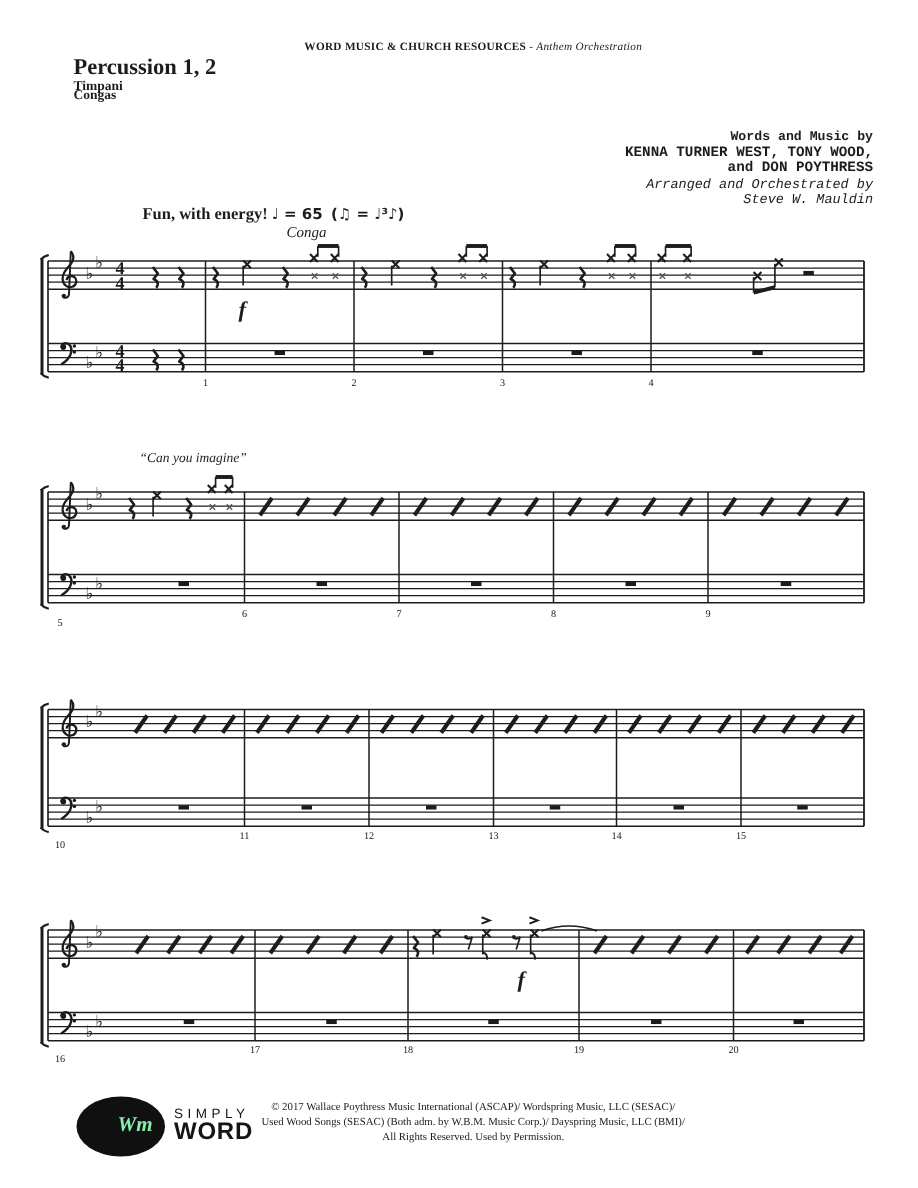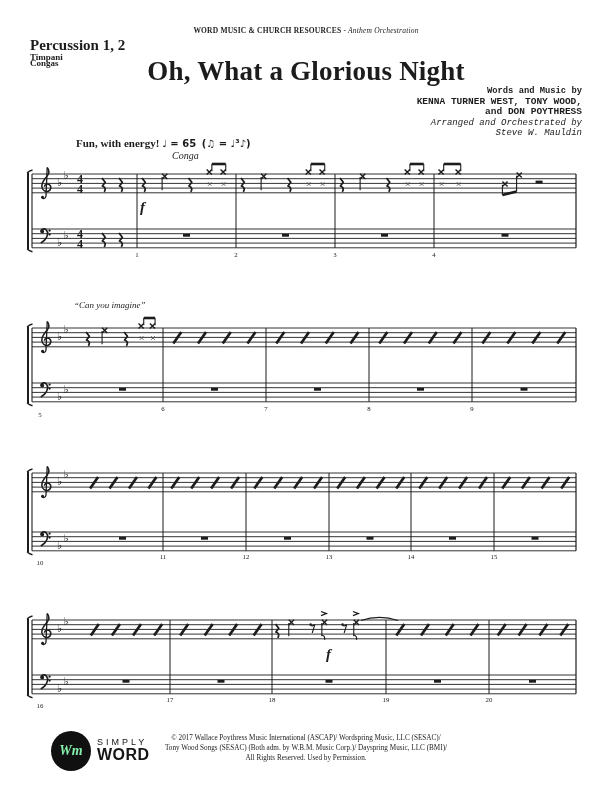--- a/index.html
+++ b/index.html
@@ -1,18 +1,18 @@
 <!DOCTYPE html>
 <html><head>
 <meta charset="utf-8">
 <style>
   html,body{margin:0;padding:0;background:#888;}
   .page{position:relative;width:612px;height:792px;background:#ffffff;margin:0 auto;overflow:hidden;
         font-family:"Liberation Serif", serif;color:#1c1c1c;}
-  .abs{position:absolute;}
+  .abs{position:absolute;padding-left:19px;}
   .b{font-weight:bold;}
   .i{font-style:italic;}
   .pub{left:0;right:0;top:26px;text-align:center;font-size:7.5px;letter-spacing:.2px;}
   .partname{left:30px;top:37px;font-size:15px;font-weight:bold;}
   .inst1{left:30px;top:58px;font-size:9px;font-weight:bold;}
   .inst2{left:30px;top:52px;font-size:9px;font-weight:bold;}
   .title{left:0;right:0;top:56px;text-align:center;font-size:27px;font-weight:bold;letter-spacing:.2px;}
   .credits{right:30px;top:86px;text-align:right;line-height:10.5px;font-family:Liberation Mono, monospace;}
   .cr1{font-size:8.8px;font-weight:bold;}
   .cr2{font-size:9.5px;font-weight:bold;}
@@ -349,21 +349,20 @@
 
   <div class="abs pub">
     <span class="b">WORD MUSIC &amp; CHURCH RESOURCES</span>
     <span class="i">- Anthem Orchestration</span>
   </div>
 
   <div class="abs partname">Percussion 1, 2</div>
   <div class="abs inst1">Congas</div>
   <div class="abs inst2">Timpani</div>
 
-  <div class="abs title">Oh, What a Glorious Night</div>
 
   <div class="abs credits">
     <div class="cr1">Words and Music by</div>
     <div class="cr2">KENNA TURNER WEST, TONY WOOD,</div>
     <div class="cr2">and DON POYTHRESS</div>
     <div class="cr4">Arranged and Orchestrated by</div>
     <div class="cr4">Steve W. Mauldin</div>
   </div>
 
   <div class="abs tempo">
@@ -380,16 +379,16 @@
   <div class="abs logo-circle">
     <span class="logo-mono">Wm</span>
   </div>
   <div class="abs wordmark">
     <div class="wm-top">SIMPLY</div>
     <div class="wm-bot">WORD</div>
   </div>
 
   <div class="abs copy">
     <div>© 2017 Wallace Poythress Music International (ASCAP)/ Wordspring Music, LLC (SESAC)/</div>
-    <div>Tony Wood Songs (SESAC) (Both adm. by W.B.M. Music Corp.)/ Dayspring Music, LLC (BMI)/</div>
+    <div>Used Wood Songs (SESAC) (Both adm. by W.B.M. Music Corp.)/ Dayspring Music, LLC (BMI)/</div>
     <div>All Rights Reserved. Used by Permission.</div>
   </div>
 </div>
 
 </body></html>

